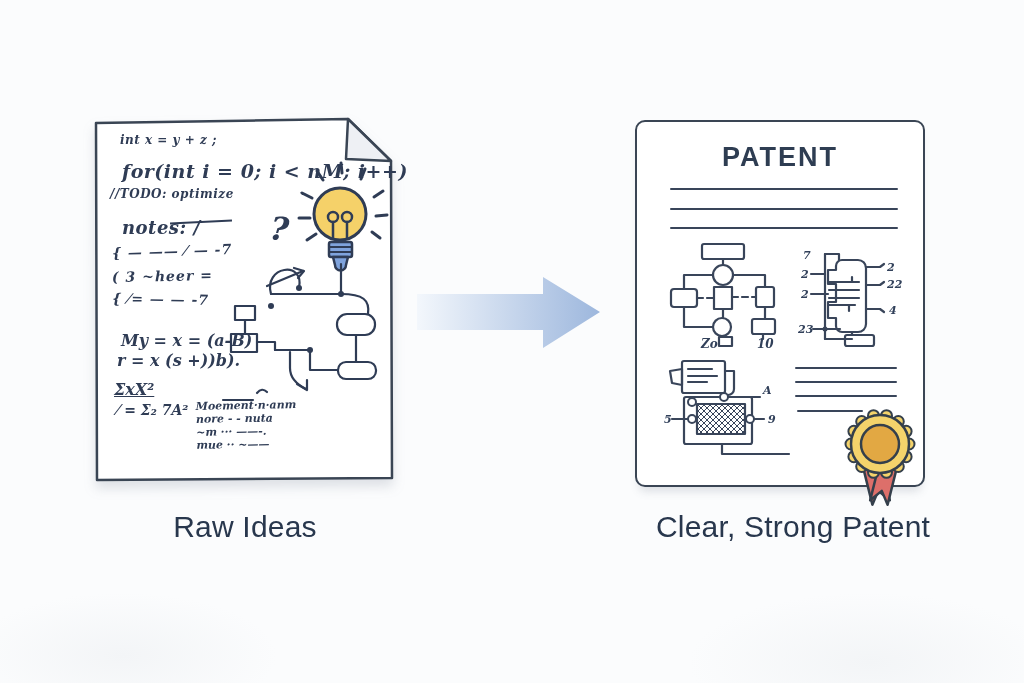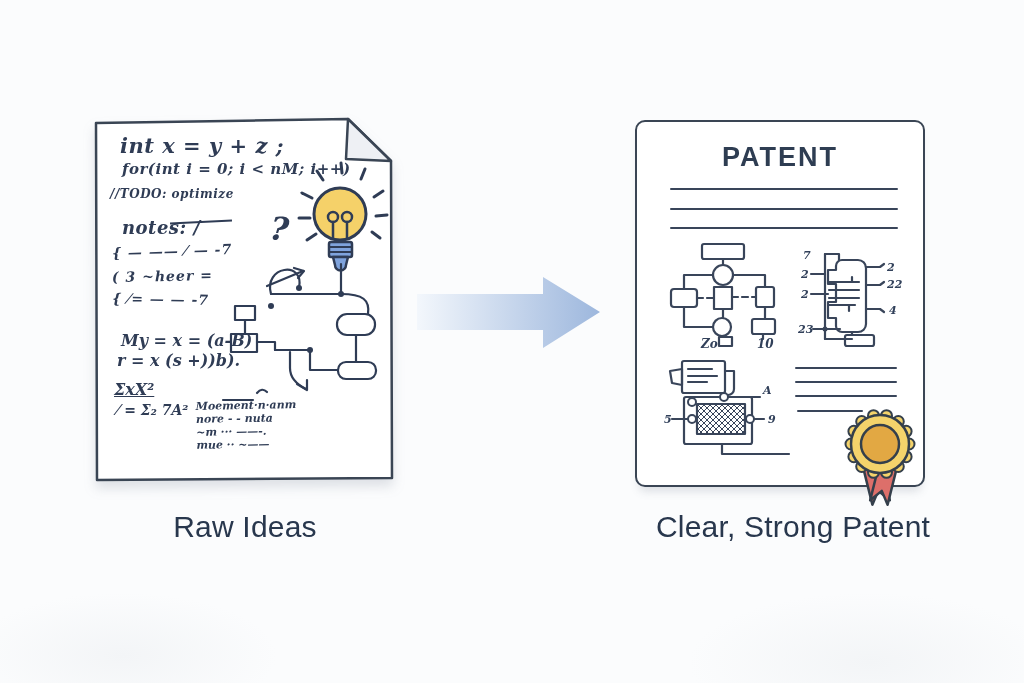--- a/index.html
+++ b/index.html
@@ -7,21 +7,21 @@
   .canvas{position:relative;width:1024px;height:683px;overflow:hidden;
     background:
       radial-gradient(220px 90px at 12% 96%, #f3f5f7 0%, rgba(243,245,247,0) 70%),
       radial-gradient(260px 100px at 85% 97%, #f3f5f7 0%, rgba(243,245,247,0) 70%),
       #fbfcfd;}
   .abs{position:absolute;}
   
   .doc-left{left:90px;top:115px;width:308px;height:370px;}
   .doc-left svg.outline{position:absolute;left:0;top:0;filter:drop-shadow(0 7px 6px rgba(90,100,120,.18));}
   .hand{position:absolute;font-family:"DejaVu Serif",serif;font-style:italic;color:#2f3c55;white-space:nowrap;}
-  .code{font-size:21px;letter-spacing:.5px;font-weight:bold;}
+  .code{font-size:12px;letter-spacing:.5px;font-weight:bold;}
   .scrib{font-size:14px;letter-spacing:1px;font-weight:bold;}
   .math{font-size:16px;font-weight:bold;}
   .margin-scrib{font-size:11px;line-height:13px;font-weight:bold;transform:rotate(-1deg);}
   .qmark{font-size:32px;font-weight:bold;transform:rotate(6deg);}
   .overline-notes{position:absolute;border-top:2px solid #2f3c55;transform:rotate(-3deg);}
   
   .doc-right{left:635px;top:120px;width:286px;height:363px;background:#ffffff;
     border:2.5px solid #3a4554;border-radius:10px;
     box-shadow:0 8px 10px -4px rgba(90,100,120,.20);}
   .patent-title{position:absolute;left:0;top:20px;width:100%;text-align:center;
@@ -35,21 +35,21 @@
 
 <div class="canvas">
 
   <div class="abs doc-left">
     <svg class="outline" width="308" height="370" viewBox="0 0 308 370">
       <path d="M6,8 L258,4 L301,46 L302,363 L7,365 Z" fill="#ffffff" stroke="#3a4554" stroke-width="2.5" stroke-linejoin="round"></path>
       <path d="M258,4 L301,46 L256,44 Z" fill="#eef0f4" stroke="#3a4554" stroke-width="2.5" stroke-linejoin="round"></path>
     </svg>
 
     <div class="hand code" style="left:30px;top:18px;">int x = y + z ;</div>
-    <div class="hand code" style="left:32px;top:45px;font-size:15px;">for(int i = 0; i &lt; nM; i++)</div>
+    <div class="hand code" style="left:32px;top:45px;font-size:19px;">for(int i = 0; i &lt; nM; i++)</div>
     <div class="hand code" style="left:20px;top:72px;font-size:12px;">//TODO: optimize</div>
 
     <div class="hand code" style="left:32px;top:102px;font-size:18px;">notes: /</div>
     <div class="overline-notes" style="left:80px;top:106px;width:62px;"></div>
 
     <div class="hand scrib" style="left:22px;top:128px;transform:rotate(-2deg);">{ — ——  ⁄ — -7</div>
     <div class="hand scrib" style="left:22px;top:153px;transform:rotate(-1deg);">( 3 ~heer =</div>
     <div class="hand scrib" style="left:22px;top:176px;transform:rotate(1deg);">{ ⁄= — — -7</div>
 
     <div class="hand math" style="left:31px;top:216px;">My = x = (a-B)</div>

